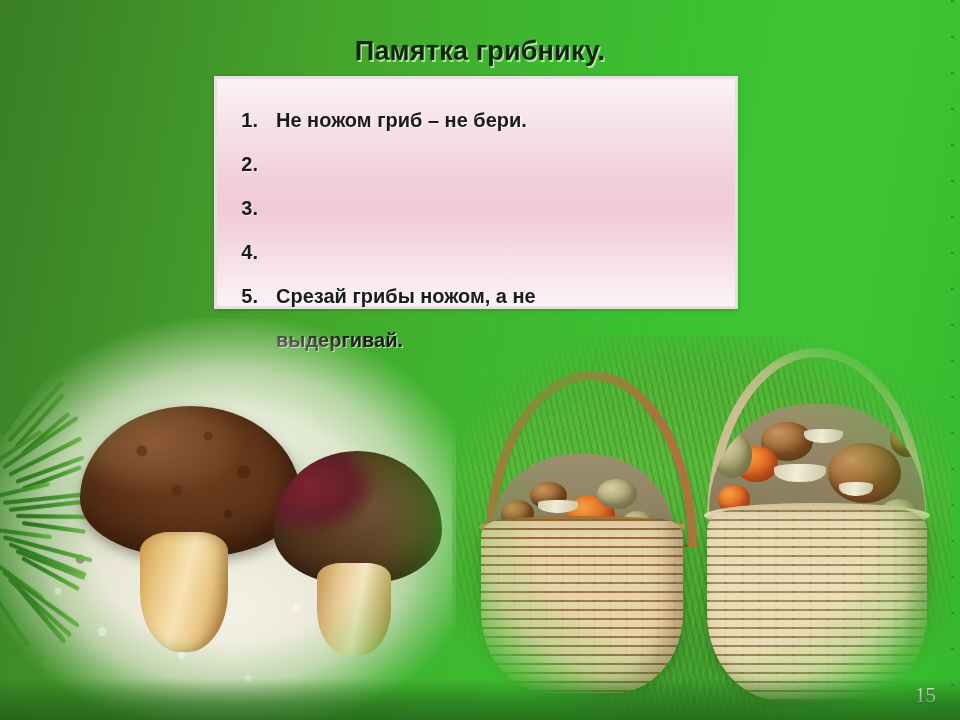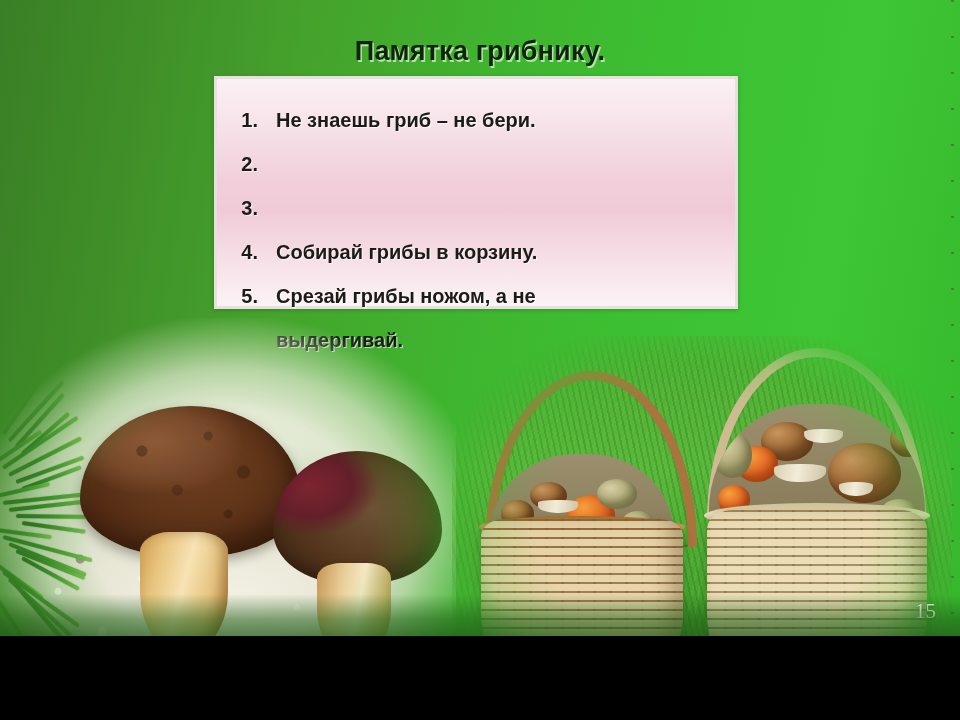--- a/index.html
+++ b/index.html
@@ -4,21 +4,21 @@
 <title>Памятка грибнику</title>
 <style>
   html, body {
     margin: 0;
     padding: 0;
     background: #000;
   }
   #slide {
     position: relative;
     width: 960px;
-    height: 636px;
+    height: 720px;
     overflow: hidden;
     font-family: "Liberation Sans", sans-serif;
     
     background:
       linear-gradient(100deg,
         #3a7f26 0%,
         #3f8f28 14%,
         #45a32c 30%,
         #3fb52f 48%,
         #3cc132 66%,
@@ -324,31 +324,30 @@
 
   <div class="edge-dots"></div>
 
   <div class="slide-title">Памятка грибнику.</div>
 
   <div class="list-panel"></div>
 
   <ol class="rules" id="rules-list">
       <li class="rule">
         <span class="rule-num">1.</span>
-        <span class="rule-text">Не знаешь гриб – не бери.</span>
+        <span class="rule-text">Не ножом гриб – не бери.</span>
       </li>
       <li class="rule">
         <span class="rule-num">2.</span>
       </li>
       <li class="rule">
         <span class="rule-num">3.</span>
       </li>
       <li class="rule">
         <span class="rule-num">4.</span>
-        <span class="rule-text">Собирай грибы в корзину.</span>
       </li>
       <li class="rule">
         <span class="rule-num">5.</span>
         <span class="rule-text">Срезай грибы ножом, а не</span>
       </li>
       <li class="rule rule-cont">
         <span class="rule-num"></span>
         <span class="rule-text">выдергивай.</span>
       </li>
     </ol>

